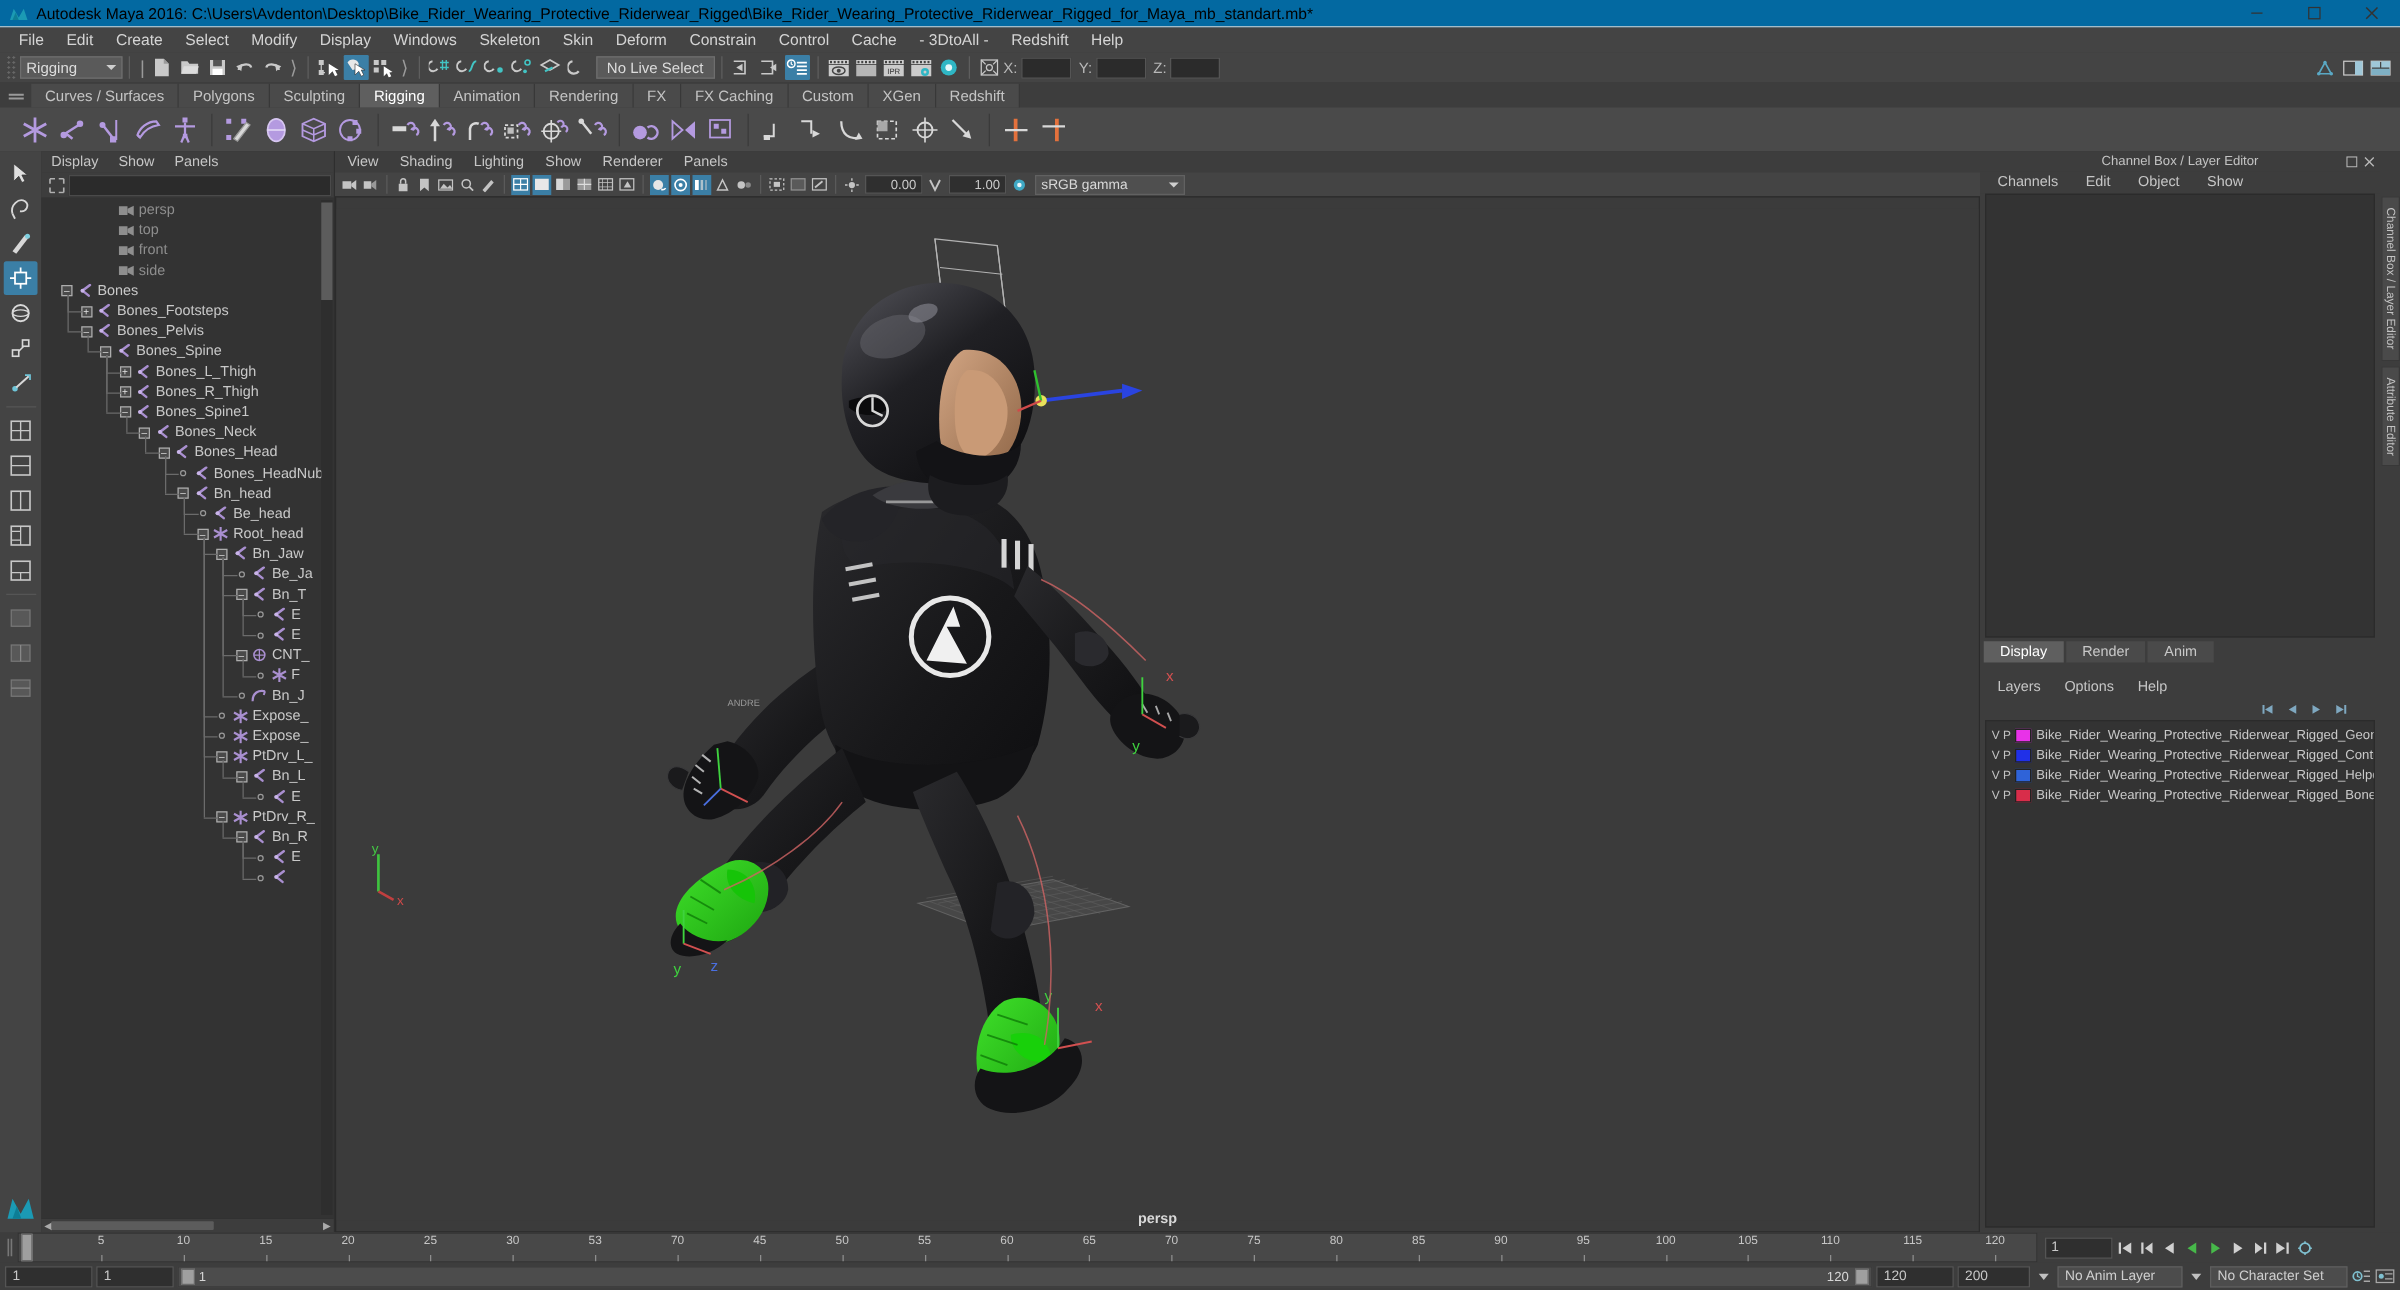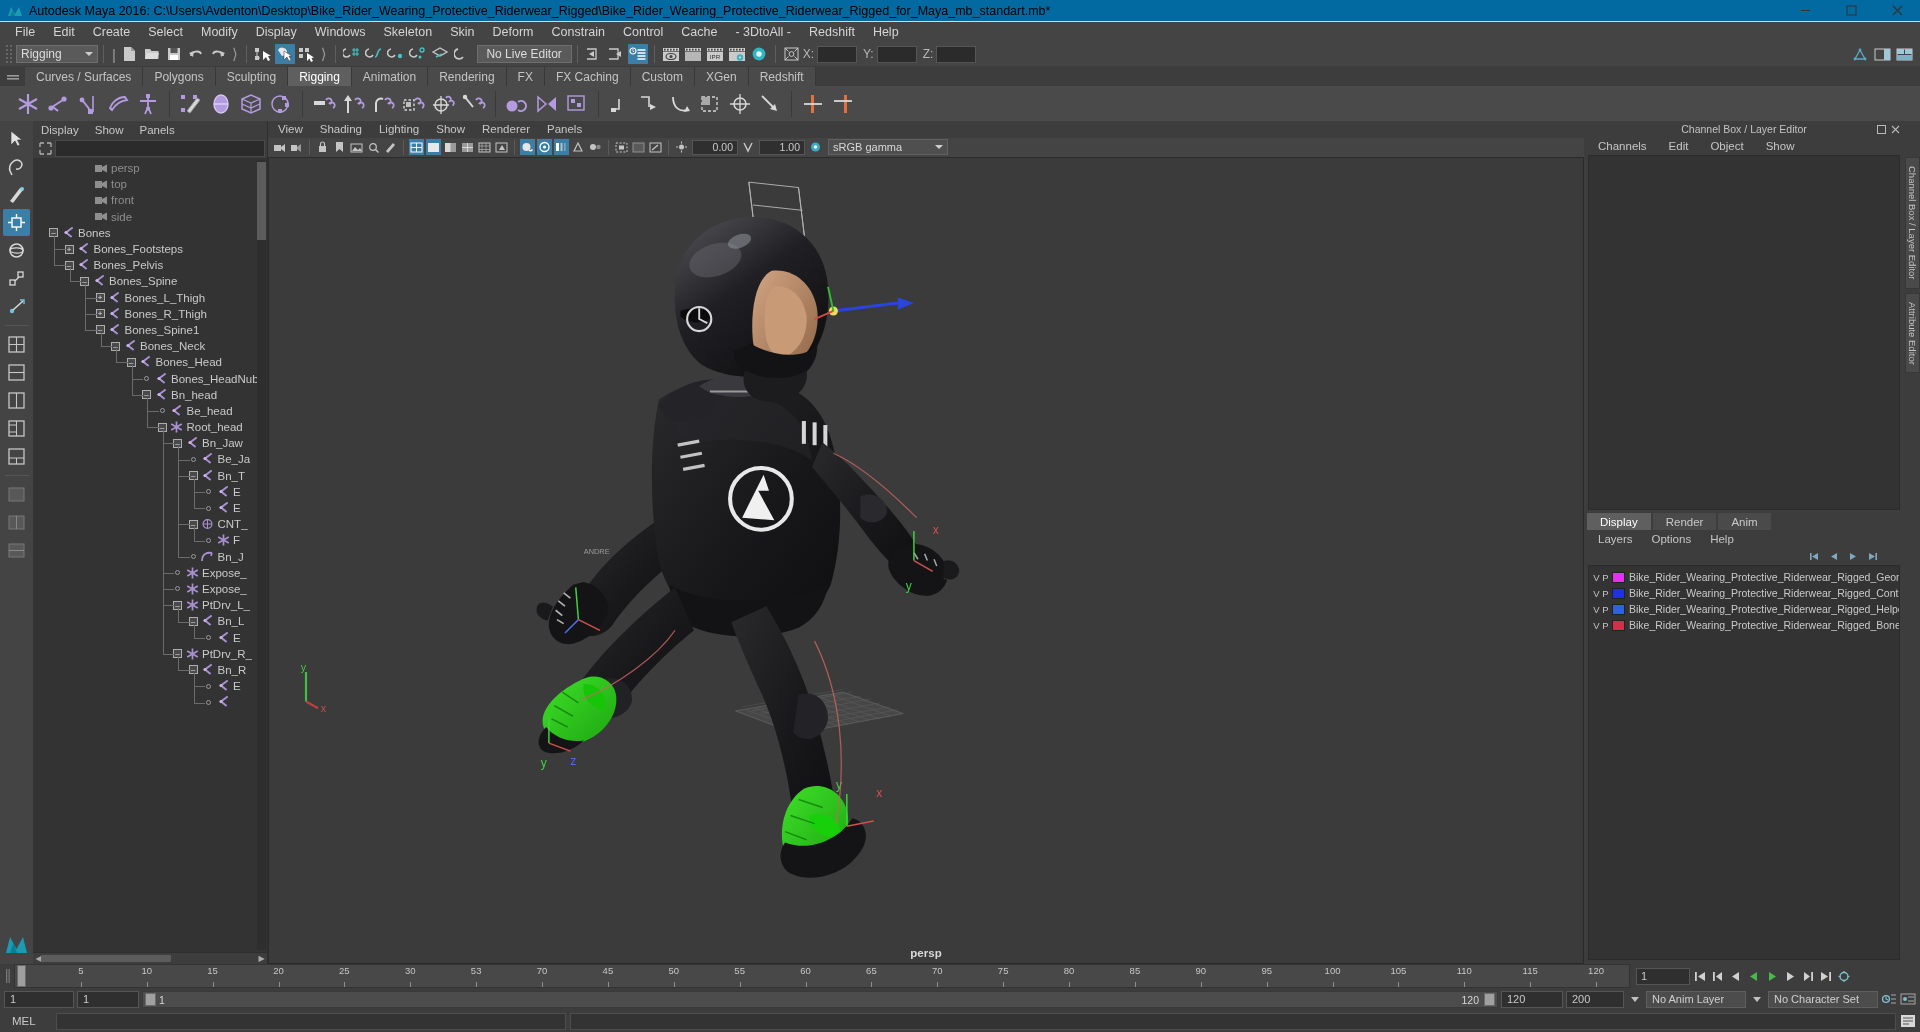--- a/index.html
+++ b/index.html
@@ -178,21 +178,21 @@
   .dock-title .dt-right { position:absolute; right:4px; display:flex; gap:5px; }
   .cbmenu { height:18px; display:flex; align-items:center; padding-left:14px; background:#3d3d3d; }
   .cbmenu .pm { font-size:11.5px; color:#c6c6c6; margin-right:22px; }
   .cbbody { height:355px; background:#333333; margin:0 4px 0 4px; border:1px solid #2b2b2b; }
   .layertabs { display:flex; padding:3px 0 0 3px; gap:2px; }
   .ltab {
     height:17px; padding:0 13px; background:#4a4a4a; color:#c8c8c8; font-size:11.5px;
     display:flex; align-items:center;
   }
   .ltab.active { background:#5f5f5f; color:#fff; }
-  .layermenu { height:17px; display:flex; align-items:center; padding-left:14px; }
+  .layermenu { height:17px; display:flex; align-items:center; padding-left:14px;margin-top:11px; }
   .layermenu .pm { font-size:11.5px; color:#c6c6c6; margin-right:19px; }
   .layertools { height:18px; display:flex; align-items:center; justify-content:flex-end; padding-right:26px; gap:6px; }
   .ltbtn { width:13px;height:13px;display:flex;align-items:center;justify-content:center; }
   .layerlist { flex:1 1 auto; background:#333333; margin:0 4px 4px 4px; border:1px solid #2b2b2b; padding-top:3px; overflow:hidden; }
   .layerrow { height:16px; display:flex; align-items:center; font-size:10.5px; color:#c9c9c9; padding-left:3px; white-space:nowrap; }
   .lcell { width:9px; text-align:center; flex:0 0 9px; font-size:9.5px; color:#c2c2c2; }
   .lswatch { width:13px; height:11px; margin:0 4px 0 2px; flex:0 0 13px; border:1px solid #222; }
 
   
   .rtabs { width:16px; flex:0 0 16px; background:#3d3d3d; display:flex; flex-direction:column; align-items:center; padding-top:36px; }
@@ -384,21 +384,21 @@
           <path d="M2,6 l7,-4 l7,4 l-7,4 z" fill="none" stroke="#c9c9c9" stroke-width="1.3"></path>
           <path d="M5,11 l6,-3" stroke="#42c4c4" stroke-width="1.6"></path>
         </svg>
     </span>
     <span class="tbtn">
       <svg width="16" height="16" viewBox="0 0 16 16">
           <path d="M4,3 a5,5 0 1 0 5,8" stroke="#c9c9c9" stroke-width="1.8" fill="none"></path>
         </svg>
     </span>
     <span class="combo" style="width:95px;margin-left:4px;justify-content:center;">
-      <span>No Live Editor</span>
+      <span>No Live Select</span>
     </span>
     <span class="sep-v"></span>
     <span class="tbtn">
       <svg width="17" height="14" viewBox="0 0 17 14">
           <path d="M2,2 h9 v10 h-9" fill="none" stroke="#c9c9c9" stroke-width="1.3"></path>
           <polygon points="4,7 9,4 9,10" fill="#c9c9c9"></polygon>
         </svg>
     </span>
     <span class="tbtn">
       <svg width="17" height="14" viewBox="0 0 17 14">
@@ -1890,26 +1890,15 @@
     </span>
     <span class="pbtn">
       <svg width="16" height="14" viewBox="0 0 16 14">
           <rect x="1" y="2" width="14" height="10" fill="none" stroke="#a8a8a8"></rect>
           <circle cx="5" cy="7" r="2" fill="#7fc0d0"></circle>
           <path d="M8,5 h6 M8,9 h6" stroke="#a8a8a8"></path>
         </svg>
     </span>
   </div>
 
-  <div class="melbar">
-    <span class="mel-label">MEL</span>
-    <span class="mel-input" style="flex:0 0 510px;"></span>
-    <span class="mel-input" style="flex:1 1 auto;"></span>
-    <span class="pbtn">
-      <svg width="16" height="14" viewBox="0 0 16 14">
-          <rect x="1" y="1" width="14" height="12" fill="#d8d8d8"></rect>
-          <path d="M3,4 h10 M3,7 h10 M3,10 h6" stroke="#555" stroke-width="1"></path>
-        </svg>
-    </span>
-  </div>
 
 
 </div>
 
 </body></html>

